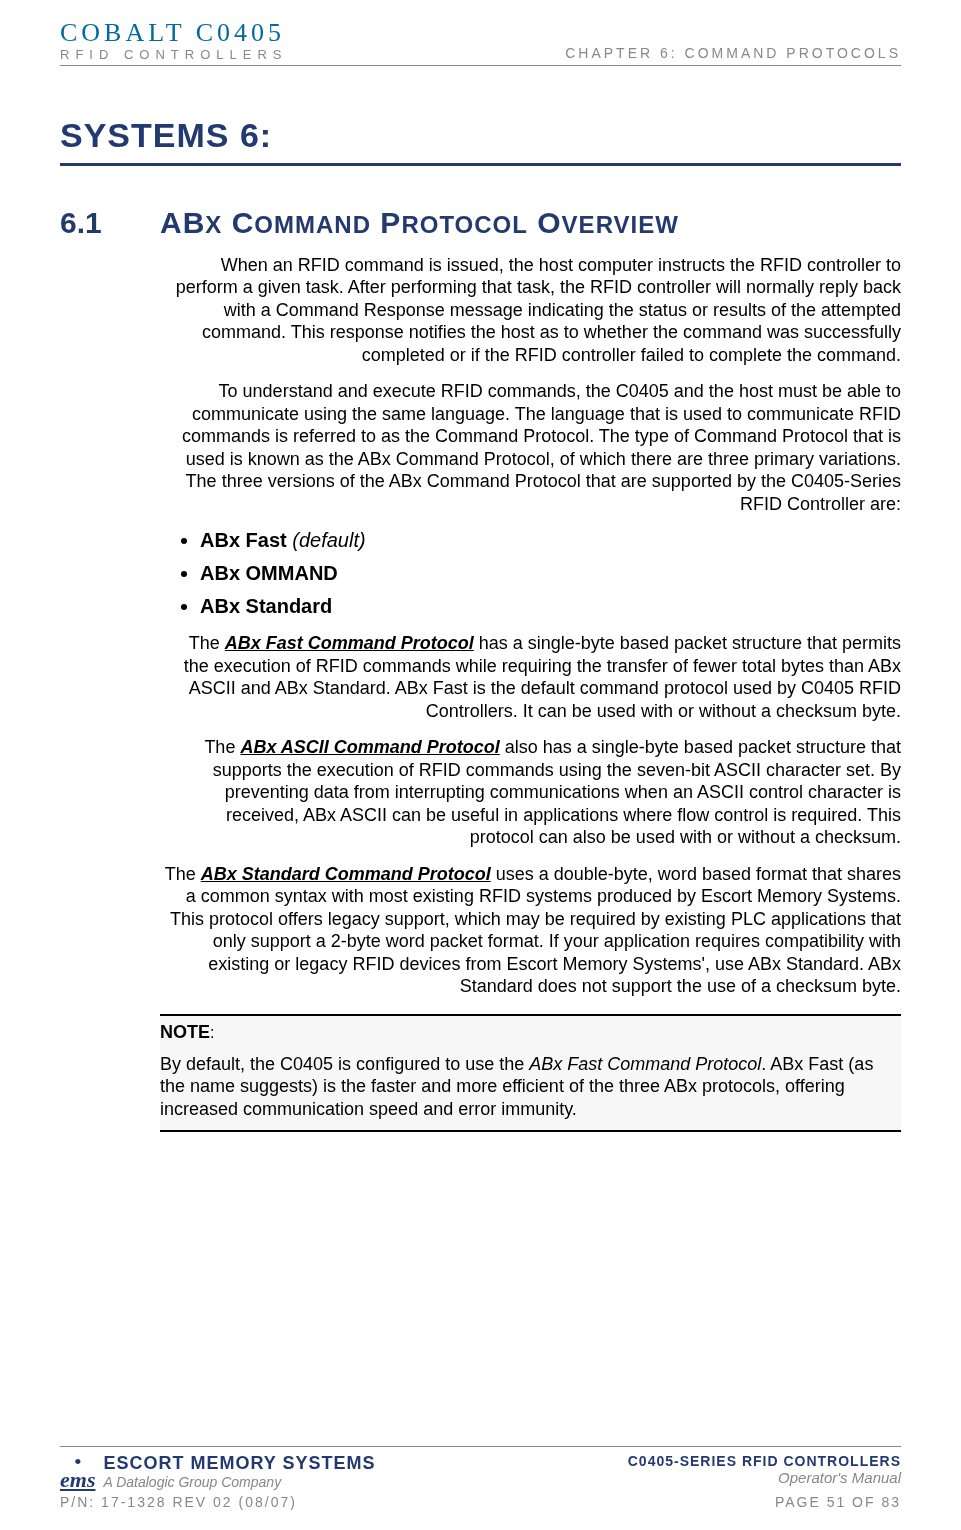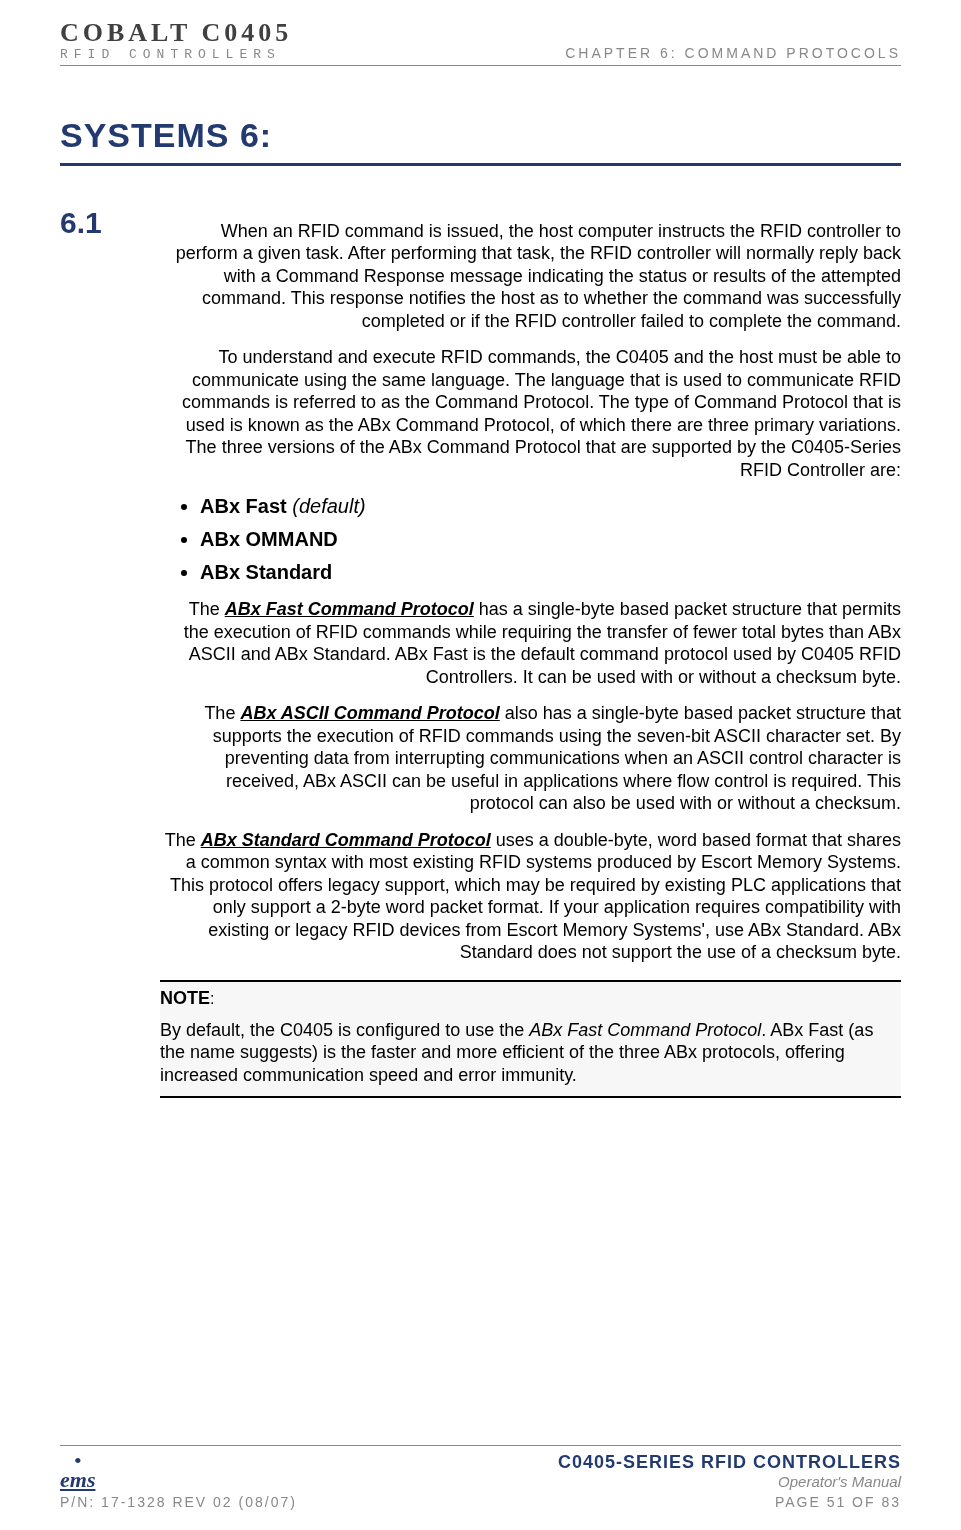--- a/index.html
+++ b/index.html
@@ -1,22 +1,22 @@
 <!DOCTYPE html>
 <html><head>
 <meta charset="utf-8">
 <style>
   * { box-sizing: border-box; margin: 0; padding: 0; }
   html, body { width: 961px; background: #fff; font-family: Arial, Helvetica, sans-serif; color: #000; }
   .page { width: 961px; min-height: 1530px; padding: 20px 60px 0 60px; position: relative; display: flex; flex-direction: column; }
   .top-header { display: flex; justify-content: space-between; align-items: flex-end; border-bottom: 1px solid #888; padding-bottom: 4px; }
   .brand-block { display: flex; flex-direction: column; line-height: 1; }
-  .brand-line1 { font-family: Georgia, 'Times New Roman', serif; letter-spacing: 4px; font-size: 26px; color: #404040; font-weight: bold; }
+  .brand-line1 { font-family: Georgia, 'Times New Roman', serif; letter-spacing: 4px; font-size: 26px; color: #0369a1; }
   .brand-line1 .model { letter-spacing: 4px; }
-  .brand-line2 { font-family: Liberation Mono, monospace; letter-spacing: 6px; font-size: 13px; color: #888; margin-top: 2px; }
+  .brand-line2 { font-family: Liberation Sans, sans-serif; letter-spacing: 6px; font-size: 13px; color: #888; margin-top: 2px; }
   .header-chapter { font-size: 14px; letter-spacing: 3px; color: #888; font-family: Arial, sans-serif; }
   .chapter-title { color: #223a70; font-size: 34px; font-weight: bold; font-family: Verdana, Arial, sans-serif; letter-spacing: 1px; line-height: 1.25; margin-top: 48px; border-bottom: 3px solid #223a70; padding-bottom: 6px; }
   .section-row { display: flex; margin-top: 40px; }
   .section-num { color: #223a70; font-size: 30px; font-weight: bold; font-family: Verdana, Arial, sans-serif; width: 100px; flex-shrink: 0; }
   .content { flex: 1; }
   .section-heading { color: #223a70; font-size: 30px; font-weight: bold; font-family: Verdana, Arial, sans-serif; letter-spacing: 1px; }
   .body-p { font-size: 18px; line-height: 1.25; margin-top: 14px; text-align: right; }
   .bullets { margin: 14px 0 14px 40px; }
   .bullets li { font-size: 20px; font-weight: bold; margin: 10px 0; list-style: disc; }
   .bullets li .paren { font-weight: normal; font-style: italic; }
@@ -29,21 +29,21 @@
 
   .footer { margin-top: auto; padding-top: 10px; }
   .footer-top { border-top: 1px solid #888; padding-top: 6px; display: flex; justify-content: space-between; align-items: flex-start; }
   .footer-left { display: flex; align-items: center; gap: 8px; }
   .ems-logo { display: flex; flex-direction: column; align-items: center; line-height: 0.85; color: #223a70; font-family: Georgia, serif; }
   .ems-bullet { font-size: 22px; }
   .ems-text { font-style: italic; font-weight: bold; font-size: 22px; text-decoration: underline; }
   .footer-left-text .l1 { color: #223a70; font-weight: bold; font-size: 18px; letter-spacing: 1px; }
   .footer-left-text .l2 { color: #888; font-style: italic; font-size: 14px; }
   .footer-right { text-align: right; }
-  .footer-right .r1 { color: #223a70; font-weight: bold; font-size: 18px; letter-spacing: 1px; }
+  .footer-right .r1 { color: #223a70; font-weight: bold; font-size: 14px; letter-spacing: 1px; }
   .footer-right .r2 { color: #888; font-style: italic; font-size: 15px; }
   .footer-bottom { display: flex; justify-content: space-between; color: #888; font-size: 14px; letter-spacing: 2px; margin-top: 4px; padding-bottom: 20px; align-items: flex-end; }
 </style>
 </head>
 <body>
 
 <div class="page">
 
   <div class="top-header">
     <div class="brand-block">
@@ -56,20 +56,23 @@
     <div class="header-chapter">CHAPTER 6: COMMAND PROTOCOLS</div>
   </div>
 
   <h1 class="chapter-title">
     <span>SYSTEMS 6:</span><br>
   </h1>
 
   <div class="section-row">
     <div class="section-num">6.1</div>
     <div class="content">
+      <div class="section-heading">
+        <span>AB</span><span style="font-size:24px">X</span><span> C</span><span style="font-size:24px">OMMAND</span><span> P</span><span style="font-size:24px">ROTOCOL</span><span> O</span><span style="font-size:24px">VERVIEW</span>
+      </div>
 
       <p class="body-p">When an RFID command is issued, the host computer instructs the RFID controller to perform a given task. After performing that task, the RFID controller will normally reply back with a Command Response message indicating the status or results of the attempted command. This response notifies the host as to whether the command was successfully completed or if the RFID controller failed to complete the command.</p>
       <p class="body-p">To understand and execute RFID commands, the C0405 and the host must be able to communicate using the same language. The language that is used to communicate RFID commands is referred to as the Command Protocol. The type of Command Protocol that is used is known as the ABx Command Protocol, of which there are three primary variations. The three versions of the ABx Command Protocol that are supported by the C0405-Series RFID Controller are:</p>
 
       <ul class="bullets">
         <li>
           <span>ABx Fast</span><span class="paren"> (</span><span class="paren">default</span><span class="paren">)</span>
         </li>
         <li><span>ABx OMMAND</span></li>
         <li><span>ABx Standard</span></li>
@@ -99,20 +102,24 @@
 
   <div class="spacer"></div>
 
   <div class="footer">
     <div class="footer-top">
       <div class="footer-left">
         <div class="ems-logo">
           <span class="ems-bullet">•</span>
           <span class="ems-text">ems</span>
         </div>
+        <div class="footer-left-text">
+          <div class="l1">ESCORT MEMORY SYSTEMS</div>
+          <div class="l2">A Datalogic Group Company</div>
+        </div>
       </div>
       <div class="footer-right">
         <div class="r1">C0405-SERIES RFID CONTROLLERS</div>
         <div class="r2">Operator's Manual</div>
       </div>
     </div>
     <div class="footer-bottom">
       <span>P/N: 17-1328 REV 02 (08/07)</span>
       <span>PAGE 51 OF 83</span>
     </div>

